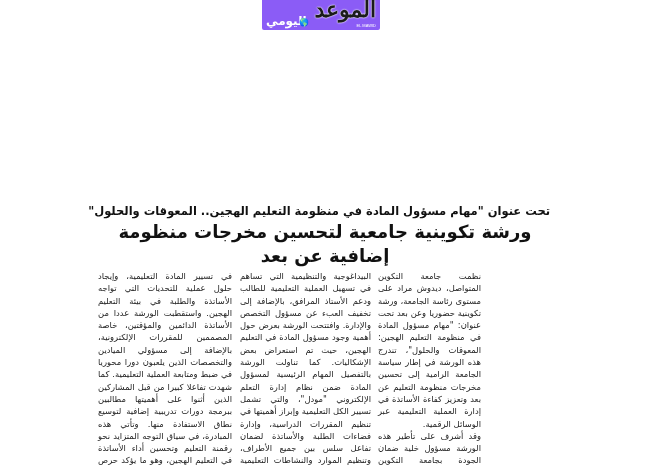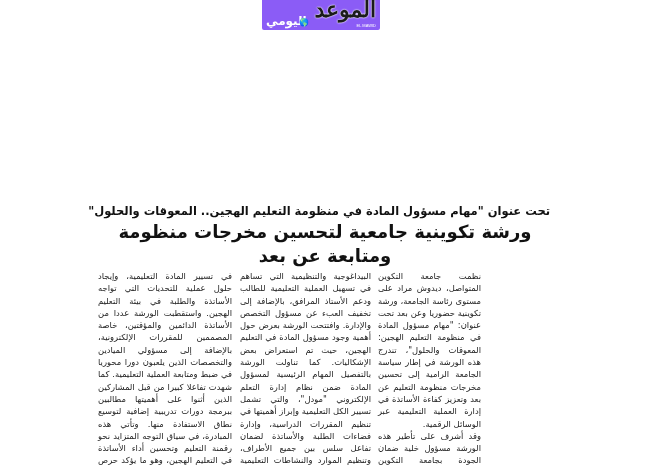--- a/index.html
+++ b/index.html
@@ -55,21 +55,21 @@
   <span class="logo-main">الموعد</span>
   <span class="logo-sub">اليومي</span>
   <span class="logo-globe">🌎</span>
   <span class="logo-latin">EL MAWID</span>
 </div>
 
 <div class="kicker">تحت عنوان "مهام مسؤول المادة في منظومة التعليم الهجين.. المعوقات والحلول"</div>
 
 <div class="headline">
   <div>ورشة تكوينية جامعية لتحسين مخرجات منظومة</div>
-  <div>ومتابعة عن بعد</div>
+  <div>إضافية عن بعد</div>
 </div>
 
 <div class="col col-right">
   <p>نظمت جامعة التكوين المتواصل، ديدوش مراد على مستوى رئاسة الجامعة، ورشة تكوينية حضوريا وعن بعد تحت عنوان: "مهام مسؤول المادة في منظومة التعليم الهجين: المعوقات والحلول"، تندرج هذه الورشة في إطار سياسة الجامعة الرامية إلى تحسين مخرجات منظومة التعليم عن بعد وتعزيز كفاءة الأساتذة في إدارة العملية التعليمية عبر الوسائل الرقمية.</p>
   <p>وقد أشرف على تأطير هذه الورشة مسؤول خلية ضمان الجودة بجامعة التكوين المتواصل الأستاذ نعمان سعيدي، الذي قدم شروحات تفصيلية حول دور مسؤول المادة وأهمية إدماج الأدوات الرقمية الحديثة في التعليم الجامعي، وتهدف هذه الورشة إلى تعزيز فهم الأساتذة لدور مسؤول المادة، الذي يعتبر حلقة أساسية في إدارة العملية التعليمية عبر المنصات الإلكترونية، حيث يتحمل العديد من المسؤوليات</p>
 </div>
 
 <div class="col col-mid">
   <p>البيداغوجية والتنظيمية التي تساهم في تسهيل العملية التعليمية للطالب ودعم الأستاذ المرافق، بالإضافة إلى تخفيف العبء عن مسؤول التخصص والإدارة. وافتتحت الورشة بعرض حول أهمية وجود مسؤول المادة في التعليم الهجين، حيث تم استعراض بعض الإشكاليات. كما تناولت الورشة بالتفصيل المهام الرئيسية لمسؤول المادة ضمن نظام إدارة التعلم الإلكتروني "مودل"، والتي تشمل تسيير الكل التعليمية وإبراز أهميتها في تنظيم المقررات الدراسية، وإدارة فضاءات الطلبة والأساتذة لضمان تفاعل سلس بين جميع الأطراف، وتنظيم الموارد والنشاطات التعليمية الرقمية، وإدارة الفرق البيداغوجية وتحسين التنسيق بين مختلف الفاعلين في العملية التعليمية. تميزت الورشة بجانب تطبيقي مكثف، حيث تم تدريب المشاركين على كيفية استخدام منصة مودل</p>
 </div>

